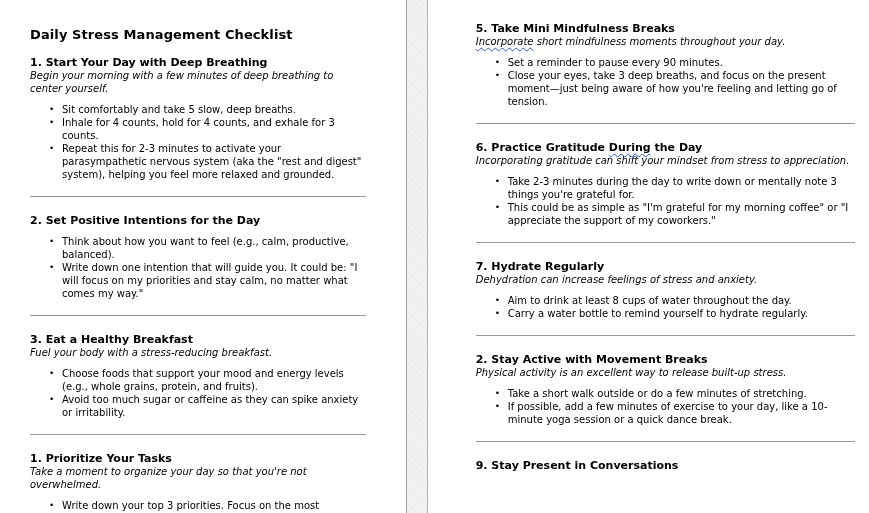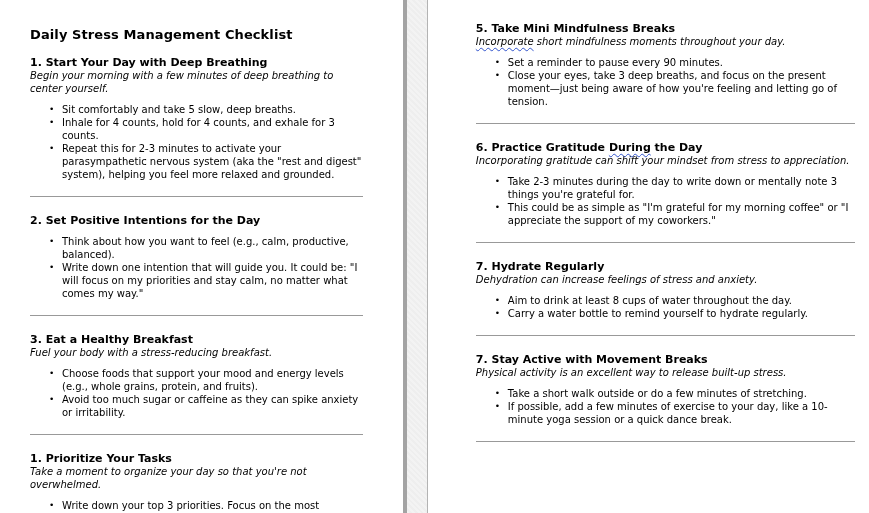--- a/index.html
+++ b/index.html
@@ -16,21 +16,21 @@
     display: flex;
     align-items: stretch;
   }
   .page {
     background: #ffffff;
     height: 513px;
     overflow: hidden;
   }
   .page-left {
     width: 427px;
-    border-right: 4px solid #a3a3a3;
+    border-right: 1px solid #a3a3a3;
     padding: 27px 40px 0 30px;
   }
   .page-gap {
     width: 21px;
     background:
       repeating-linear-gradient(45deg, #f3f3f3 0 2px, #eeeeee 2px 4px);
   }
   .page-right {
     width: 465px;
     border-left: 1px solid #b3b3b3;
@@ -194,31 +194,32 @@
               <span class="btext">Aim to drink at least 8 cups of water throughout the day.</span>
             </li>
             <li>
               <span class="bullet">•</span>
               <span class="btext">Carry a water bottle to remind yourself to hydrate regularly.</span>
             </li>
           </ul>
         </div>
         <div class="rule"></div>
         <div class="section">
-          <h2 class="section-heading">7. Stay Active with Movement Breaks</h2>
+          <h2 class="section-heading">2. Stay Active with Movement Breaks</h2>
           <p class="section-sub">Physical activity is an excellent way to release built-up stress.</p>
           <ul class="bullets">
             <li>
               <span class="bullet">•</span>
               <span class="btext">Take a short walk outside or do a few minutes of stretching.</span>
             </li>
             <li>
               <span class="bullet">•</span>
               <span class="btext">If possible, add a few minutes of exercise to your day, like a 10-minute yoga session or a quick dance break.</span>
             </li>
           </ul>
         </div>
         <div class="rule"></div>
         <div class="section">
+          <h2 class="section-heading">9. Stay Present in Conversations</h2>
         </div>
       </div>
   </div>
 </div>
 
 </body></html>

